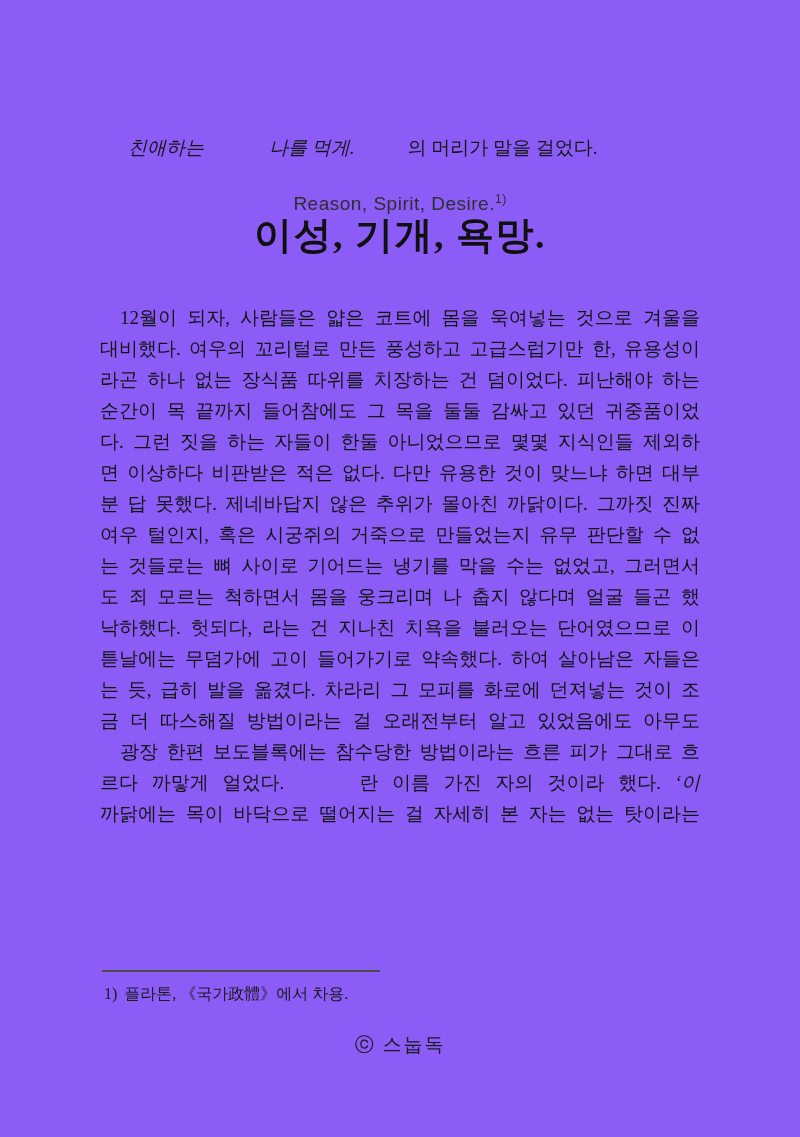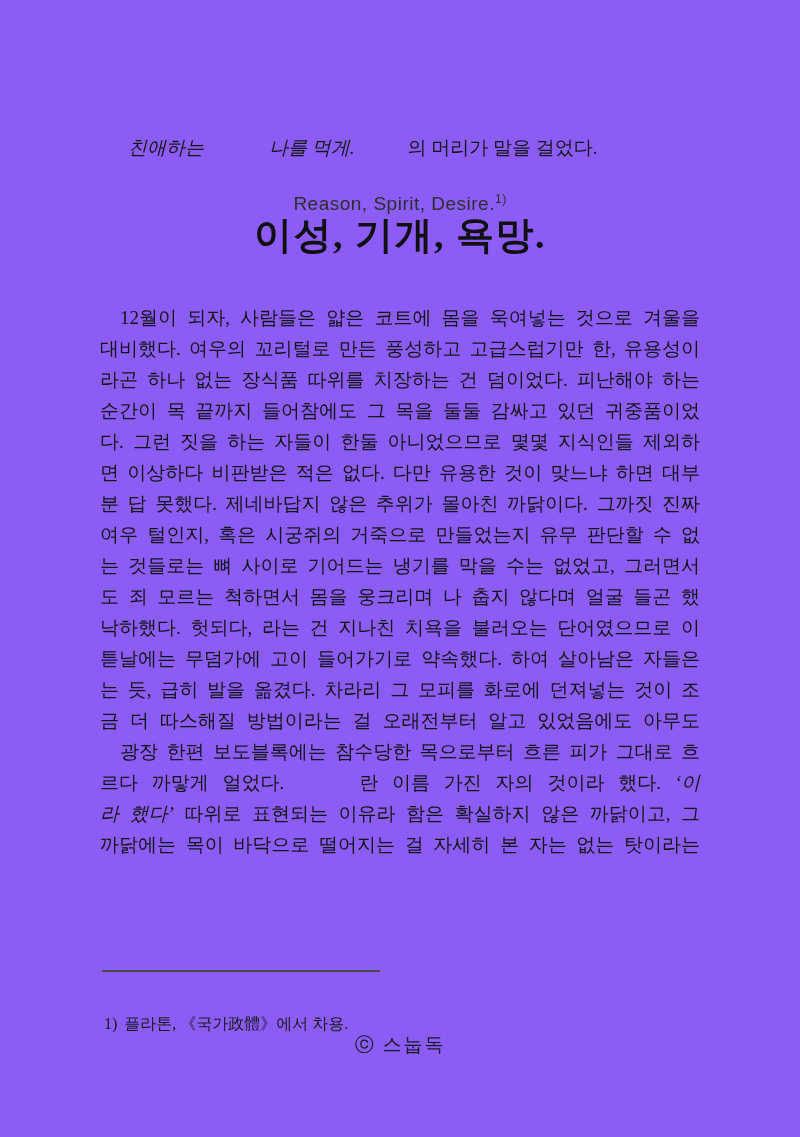--- a/index.html
+++ b/index.html
@@ -67,21 +67,20 @@
     width: 278px;
     border-top: 2px solid #4a4a4a;
   }
   .footnote {
     position: absolute;
     top: 983px;
     left: 104px;
     font-size: 16px;
     line-height: 22px;
     color: #1a1a1a;
-    margin-top: 30px;
   }
   .footnote .marker { margin-right: 7px; }
   .copyright {
     position: absolute;
     top: 1032px;
     left: 0;
     width: 100%;
     text-align: center;
     font-size: 19px;
     letter-spacing: 2px;
@@ -109,23 +108,22 @@
       <div class="line"><span>다. 그런 짓을 하는 자들이 한둘 아니었으므로 몇몇 지식인들 제외하</span></div>
       <div class="line"><span>면 이상하다 비판받은 적은 없다. 다만 유용한 것이 맞느냐 하면 대부</span></div>
       <div class="line"><span>분 답 못했다. 제네바답지 않은 추위가 몰아친 까닭이다. 그까짓 진짜</span></div>
       <div class="line"><span>여우 털인지, 혹은 시궁쥐의 거죽으로 만들었는지 유무 판단할 수 없</span></div>
       <div class="line"><span>는 것들로는 뼈 사이로 기어드는 냉기를 막을 수는 없었고, 그러면서</span></div>
       <div class="line"><span>도 죄 모르는 척하면서 몸을 웅크리며 나 춥지 않다며 얼굴 들곤 했</span></div>
       <div class="line"><span>낙하했다. 헛되다, 라는 건 지나친 치욕을 불러오는 단어였으므로 이</span></div>
       <div class="line"><span>튿날에는 무덤가에 고이 들어가기로 약속했다. 하여 살아남은 자들은</span></div>
       <div class="line"><span>는 듯, 급히 발을 옮겼다. 차라리 그 모피를 화로에 던져넣는 것이 조</span></div>
       <div class="line"><span>금 더 따스해질 방법이라는 걸 오래전부터 알고 있었음에도 아무도</span></div>
-      <div class="line indent"><span>광장 한편 보도블록에는 참수당한 목으로부터 흐른 피가 그대로 흐</span></div>
+      <div class="line indent"><span>광장 한편 보도블록에는 참수당한 방법이라는 흐른 피가 그대로 흐</span></div>
       <div class="line"><span>르다 까맣게 얼었다.</span><span class="gap" style="width: 75px;"></span><span>란 이름 가진 자의 것이라 했다. </span><span class="it">‘이</span></div>
-      <div class="line"><span class="it">라 했다’</span><span> 따위로 표현되는 이유라 함은 확실하지 않은 까닭이고, 그</span></div>
       <div class="line"><span>까닭에는 목이 바닥으로 떨어지는 걸 자세히 본 자는 없는 탓이라는</span></div>
     </div>
 
   <div class="footnote-rule"></div>
 
   <div class="footnote">
     <span class="marker">1)</span><span>플라톤, 《국가政體》에서 차용.</span>
   </div>
 
   <div class="copyright">ⓒ 스눕독</div>

